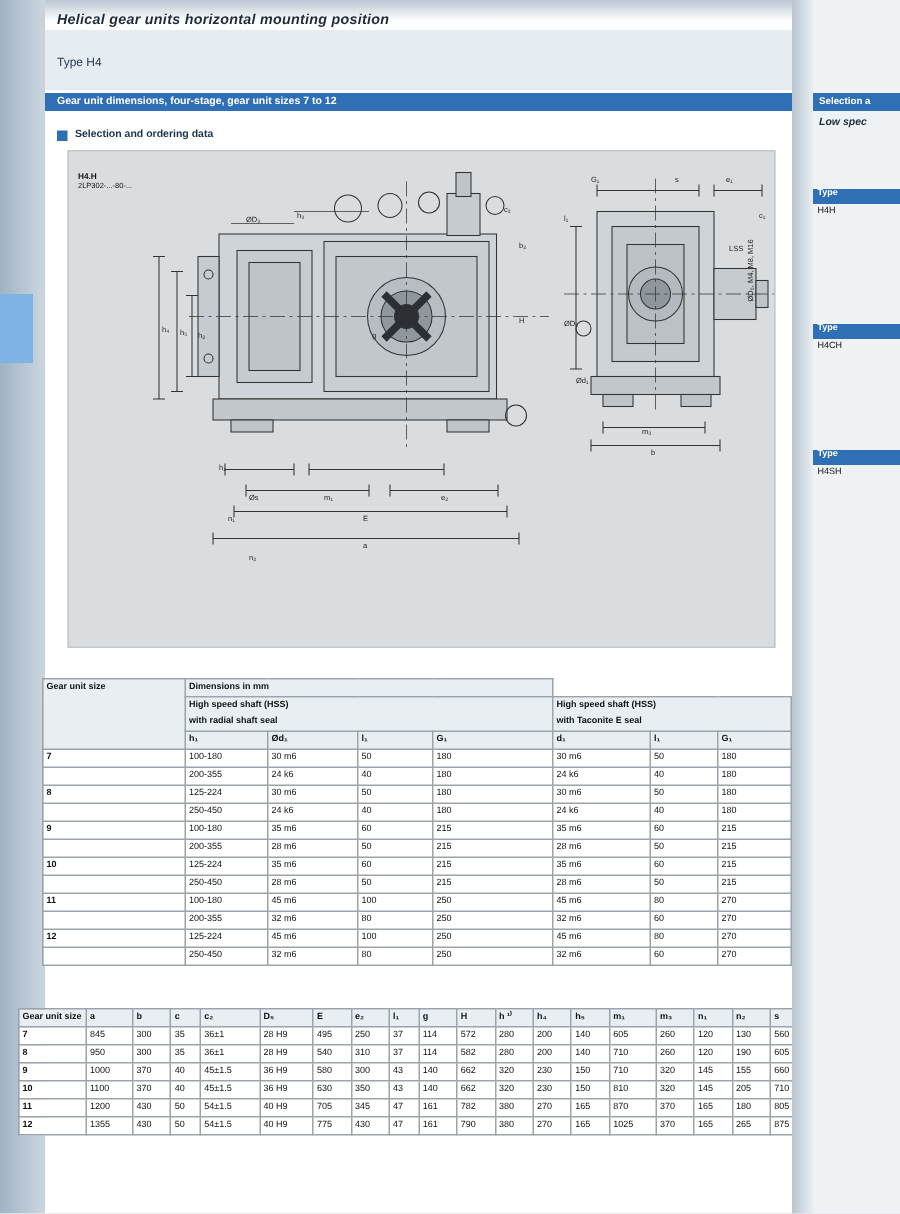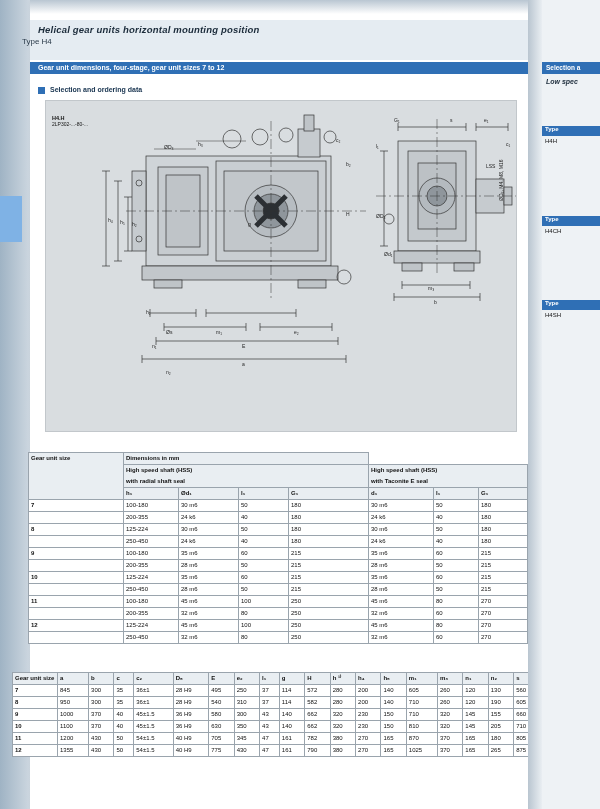--- a/index.html
+++ b/index.html
@@ -19,22 +19,22 @@
   }
   .gutter{position:absolute;left:528px;top:0;width:14px;height:809px;
     background:linear-gradient(to right,#b9c5d0,#e9eef2);}
   .right-page{position:absolute;left:542px;top:0;width:58px;height:809px;background:#eef2f5;overflow:hidden;}
   .page-top-shadow{position:absolute;left:30px;top:0;width:498px;height:14px;
     background:linear-gradient(to bottom,#b9c6d2,rgba(255,255,255,0));}
   .top-white{position:absolute;left:48px;top:0;width:240px;height:12px;background:#fff;}
 
   
   .hdr-band{position:absolute;left:30px;top:20px;width:498px;height:40px;background:#e5ecf2;}
-  .hdr-title{position:absolute;left:38px;top:24px;font-size:9.5px;font-weight:bold;font-style:italic;color:#1b2b3a;letter-spacing:.2px;}
-  .hdr-sub{position:absolute;left:22px;top:37px;font-size:8px;color:#2b3b4a;}
+  .hdr-title{position:absolute;left:38px;top:8px;font-size:9.5px;font-weight:bold;font-style:italic;color:#1b2b3a;letter-spacing:.2px;}
+  .hdr-sub{position:absolute;left:38px;top:37px;font-size:8px;color:#2b3b4a;}
   .band-blue{position:absolute;left:30px;top:62px;width:498px;height:12px;background:#2f6fb5;}
   .band-blue span{position:absolute;left:8px;top:2px;color:#fff;font-size:7px;font-weight:bold;}
   .band-sub{position:absolute;left:30px;top:86px;width:498px;height:10px;}
   .sq{position:absolute;left:8px;top:1px;width:7px;height:7px;background:#2f6fb5;}
   .band-sub span{position:absolute;left:20px;top:0px;font-size:7px;font-weight:bold;color:#16324e;}
 
   
   .draw{position:absolute;left:45px;top:100px;width:470px;height:330px;background:#d9dde0;border:1px solid #c2c7cb;}
   .draw .lbl{position:absolute;font-size:5px;color:#222;}
   .cap{position:absolute;left:6px;top:14px;font-size:5.5px;font-weight:bold;color:#111;}

